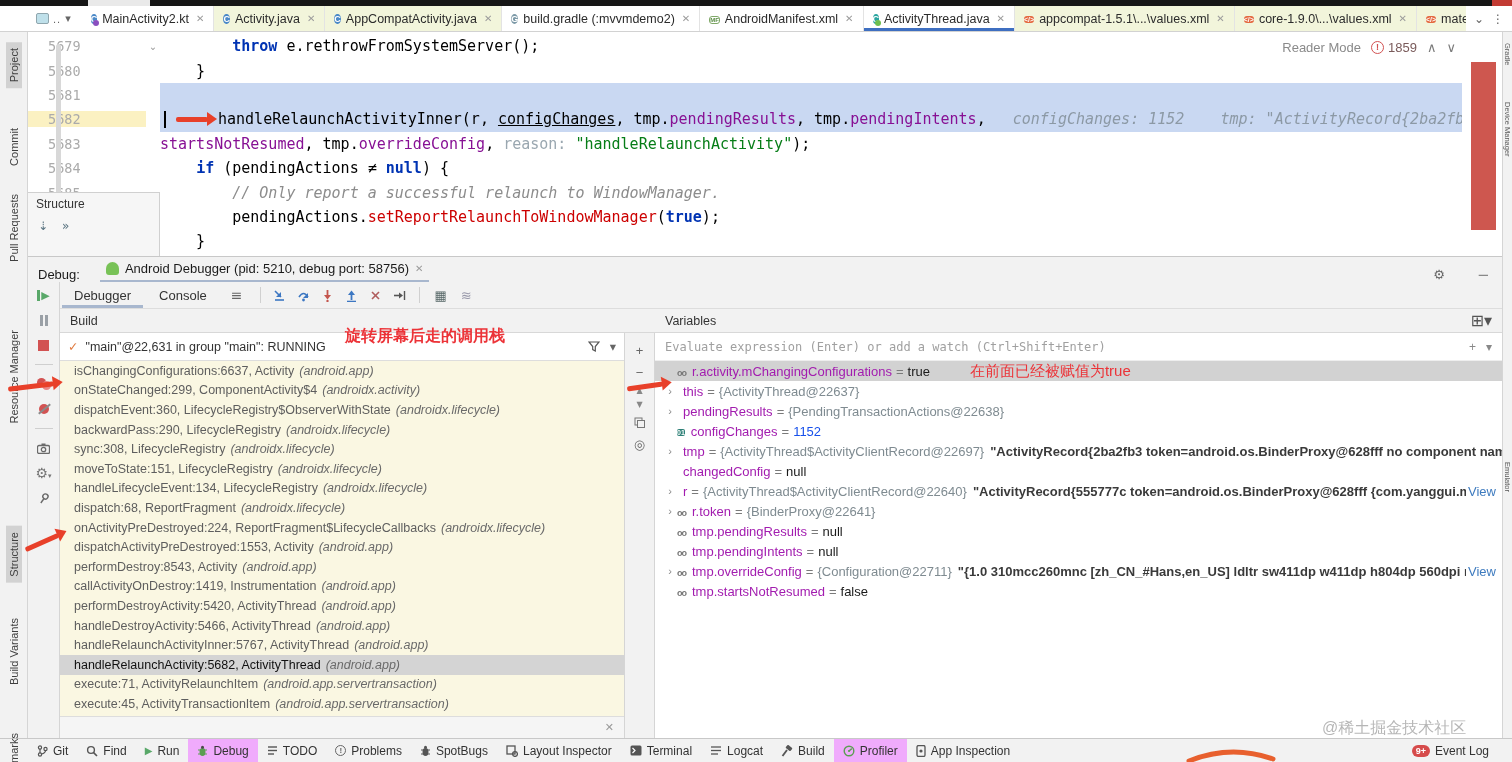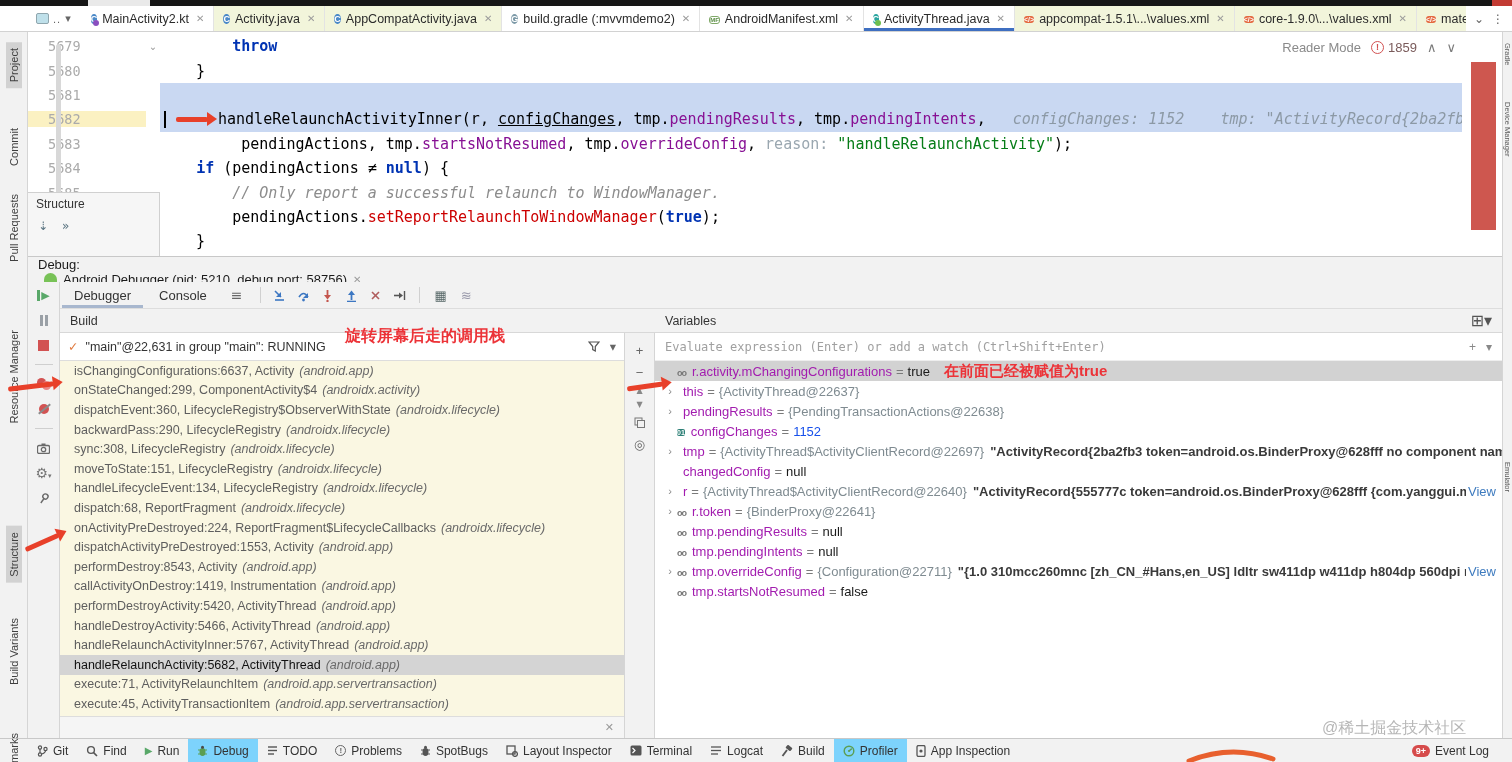--- a/index.html
+++ b/index.html
@@ -70,22 +70,22 @@
     font-size:9px; line-height:11px; text-align:center; font-weight:bold; }
   .errstripe { position:absolute; right:6px; top:30px; width:25px; height:168px; background:#CE574F; }
   .miniscroll { position:absolute; left:28px; top:12px; width:5px; height:150px; background:#D8D8D8; border-radius:3px; }
   .structure-mini { position:absolute; left:0; top:160px; width:132px; height:64px; background:#F6F6F6;
     border-top:1px solid #D0D0D0; border-right:1px solid #D0D0D0; font-size:12px; color:#333; }
   .structure-mini .hd { padding:4px 0 2px 8px; }
   .structure-mini .icons { display:flex; gap:14px; padding:6px 0 0 10px; color:#56707E; font-size:12px; }
 
   
   .debug { height:482px; background:#F7F7F7; border-top:1px solid #C8C8C8; display:flex; flex-direction:column; min-height:0; }
-  .dbg-header { height:25px; display:flex; align-items:flex-start; font-size:13px; color:#1A1A1A;
-    padding-left:10px; gap:0; background:#F2F2F2;flex-direction:column; }
+  .dbg-header { height:25px; display:flex; align-items:flex-end; font-size:13px; color:#1A1A1A;
+    padding-left:10px; gap:20px; background:#F2F2F2; }
   .dbg-session { display:flex; align-items:center; gap:6px; height:100%; padding:0 6px;
     border-bottom:2px solid #A8B7CE; }
   .droid { width:13px; height:13px; border-radius:50% 50% 3px 3px; background:#78C257; }
   .dbg-header .spacer { flex:1; }
   .hdr-ic { color:#666; font-size:13px; margin-right:14px; }
   .dbg-body { flex:1; display:flex; min-height:0; }
   .dbg-leftcol { width:32px; background:#F2F2F2; border-right:1px solid #D5D5D5; display:flex;
     flex-direction:column; align-items:center; padding-top:5px; gap:9px; }
   .lc-ic { width:16px; height:16px; display:flex; align-items:center; justify-content:center; font-size:12px; }
   .lc-div { width:18px; border-top:1px solid #CFCFCF; margin:2px 0; }
@@ -150,27 +150,27 @@
   .vic-prim { width:13px; height:12px; background:#2E8077; color:#fff; font-size:7px; line-height:12px;
     text-align:center; border-radius:2px; font-weight:bold; }
   .vname { color:#a21caf; }
   .veq { color:#7a7a7a; margin:0 4px; }
   .vval { color:#1A1A1A; }
   .vval.num { color:#1750EB; }
   .vref { color:#7F8B91; margin-right:6px; }
   .vstr { color:#3A3A3A; font-weight:bold; overflow:hidden; text-overflow:clip; }
   .vtrunc { flex:1; overflow:hidden; display:flex; align-items:center; min-width:0; }
   .vlink { color:#3E7BBF; flex:none; padding:0 6px 0 2px; }
-  .vnote { color:#EC3338; font-weight:bold; font-size:15px; margin-left:14px; }
+  .vnote { color:#EC3338; font-weight:normal; font-size:15px; margin-left:40px; }
 
   
   .statusbar { height:24px; background:#F2F2F2; border-top:1px solid #C8C8C8; display:flex;
     align-items:center; font-size:12px; color:#333; padding-left:28px; }
   .sitem { display:flex; align-items:center; gap:5px; padding:0 9px; height:100%; }
-  .sitem.active { background:#7dd3fc; }
+  .sitem.active { background:#f0abfc; }
   .sb-right { margin-left:auto; display:flex; align-items:center; gap:6px; padding-right:14px; }
   .evbadge { background:#D64B4B; color:#fff; font-size:9px; font-weight:bold; border-radius:8px;
     padding:1px 4px; }
 
   
   .red-arrow { position:absolute; height:5px; background:#E8402A; border-radius:2px; z-index:50; }
   .red-arrow:after { content:""; position:absolute; right:-9px; top:-5px; border-left:10px solid #E8402A;
     border-top:7px solid transparent; border-bottom:7px solid transparent; }
   .red-note { position:absolute; color:#EC3338; font-weight:bold; font-size:16px; z-index:50; white-space:nowrap; }
   .watermark { position:absolute; left:1322px; top:718px; font-size:16px; color:rgba(110,110,110,.5); z-index:60; }
@@ -255,41 +255,41 @@
         <div class="vlabel" style="margin-top: 36px;">Bookmarks</div>
       </div>
 
     <div class="center">
       <div class="editor">
         <div class="miniscroll"></div>
         <div id="codeLines">
             <div class="ln-row">
               <span class="ln-num">5679</span>
               <span class="ln-fold glyph">⌄</span>
-              <span class="ln-body"><span>        </span><span class="tok-kw">throw</span></span>
+              <span class="ln-body"><span>        </span><span class="tok-kw">throw</span><span> e.rethrowFromSystemServer();</span></span>
             </div>
             <div class="ln-row">
               <span class="ln-num">5680</span>
               <span class="ln-fold glyph"></span>
               <span class="ln-body"><span>    }</span></span>
             </div>
             <div class="ln-row">
               <span class="ln-num">5681</span>
               <span class="ln-fold glyph"></span>
               <span class="ln-body sel"></span>
             </div>
             <div class="ln-row">
               <span class="ln-num cur">5682</span>
               <span class="ln-fold glyph"></span>
               <span class="ln-body sel"><span class="caret"></span><span class="code-arrow"></span><span>handleRelaunchActivityInner(r, </span><span class="tok-und">configChanges</span><span>, tmp.</span><span class="tok-fld">pendingResults</span><span>, tmp.</span><span class="tok-fld">pendingIntents</span><span>,   </span><span class="tok-hint">configChanges: 1152    tmp: "ActivityRecord{2ba2fb3 token=</span></span>
             </div>
             <div class="ln-row">
               <span class="ln-num">5683</span>
               <span class="ln-fold glyph"></span>
-              <span class="ln-body"><span>         pendingActions, tmp.</span><span class="tok-fld">startsNotResumed</span><span>, tmp.</span><span class="tok-fld">overrideConfig</span><span>, </span><span class="tok-tag">reason:</span><span> </span><span class="tok-str">"handleRelaunchActivity"</span><span>);</span></span>
+              <span class="ln-body"><span class="tok-fld">startsNotResumed</span><span>, tmp.</span><span class="tok-fld">overrideConfig</span><span>, </span><span class="tok-tag">reason:</span><span> </span><span class="tok-str">"handleRelaunchActivity"</span><span>);</span></span>
             </div>
             <div class="ln-row">
               <span class="ln-num">5684</span>
               <span class="ln-fold glyph"></span>
               <span class="ln-body"><span>    </span><span class="tok-kw">if</span><span> (pendingActions ≠ </span><span class="tok-kw">null</span><span>) {</span></span>
             </div>
             <div class="ln-row">
               <span class="ln-num">5685</span>
               <span class="ln-fold glyph"></span>
               <span class="ln-body"><span>        </span><span class="tok-cmt">// Only report a successful relaunch to WindowManager.</span></span>

